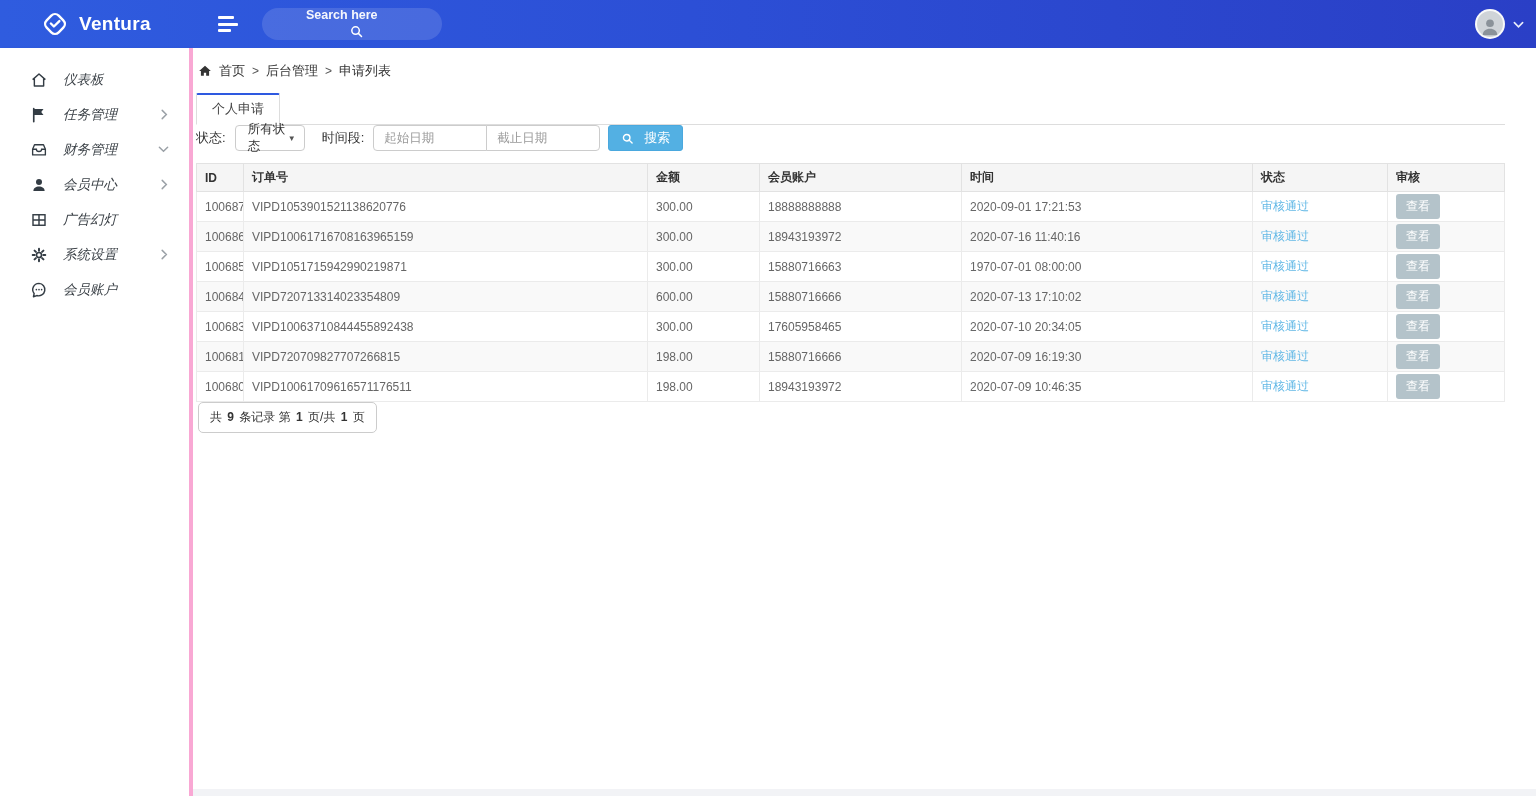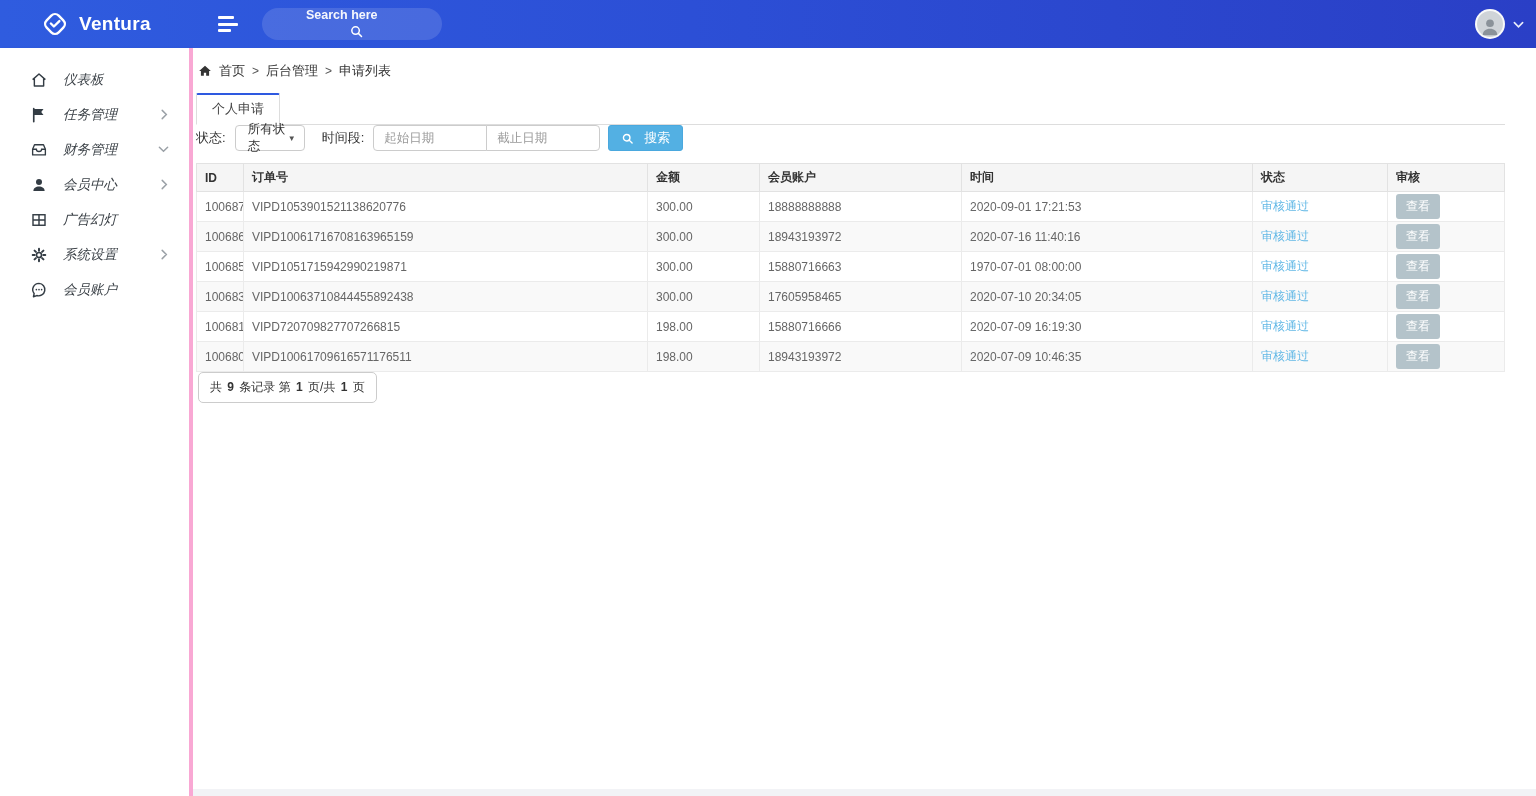--- a/index.html
+++ b/index.html
@@ -282,20 +282,29 @@
           <tr>
         <td>100685</td>
         <td>VIPD1051715942990219871</td>
         <td>300.00</td>
         <td>15880716663</td>
         <td>1970-07-01 08:00:00</td>
         <td><span class="status-link">审核通过</span></td>
         <td><button class="view-btn">查看</button></td>
       </tr>
           <tr>
+        <td>100684</td>
+        <td>VIPD720713314023354809</td>
+        <td>600.00</td>
+        <td>15880716666</td>
+        <td>2020-07-13 17:10:02</td>
+        <td><span class="status-link">审核通过</span></td>
+        <td><button class="view-btn">查看</button></td>
+      </tr>
+          <tr>
         <td>100683</td>
         <td>VIPD10063710844455892438</td>
         <td>300.00</td>
         <td>17605958465</td>
         <td>2020-07-10 20:34:05</td>
         <td><span class="status-link">审核通过</span></td>
         <td><button class="view-btn">查看</button></td>
       </tr>
           <tr>
         <td>100681</td>

